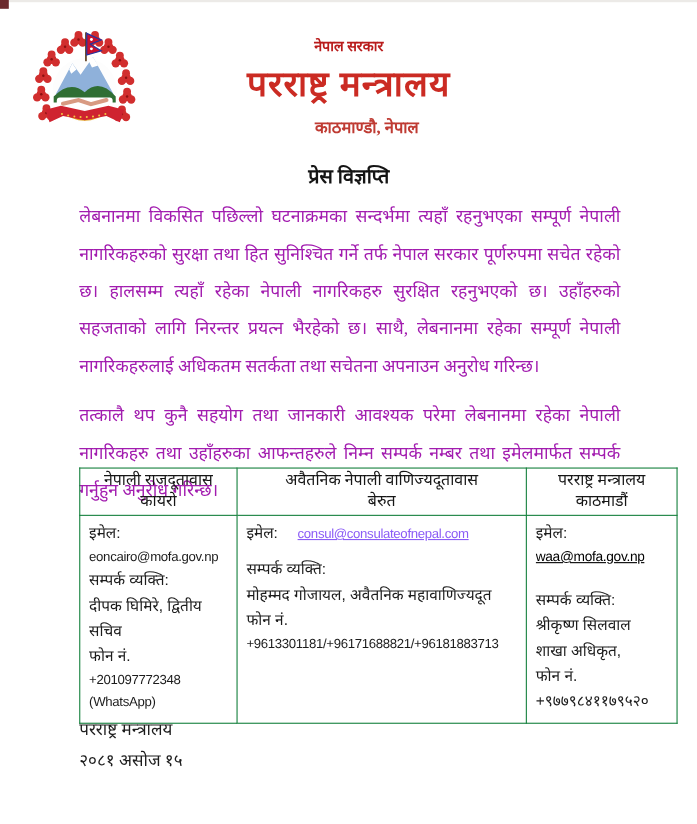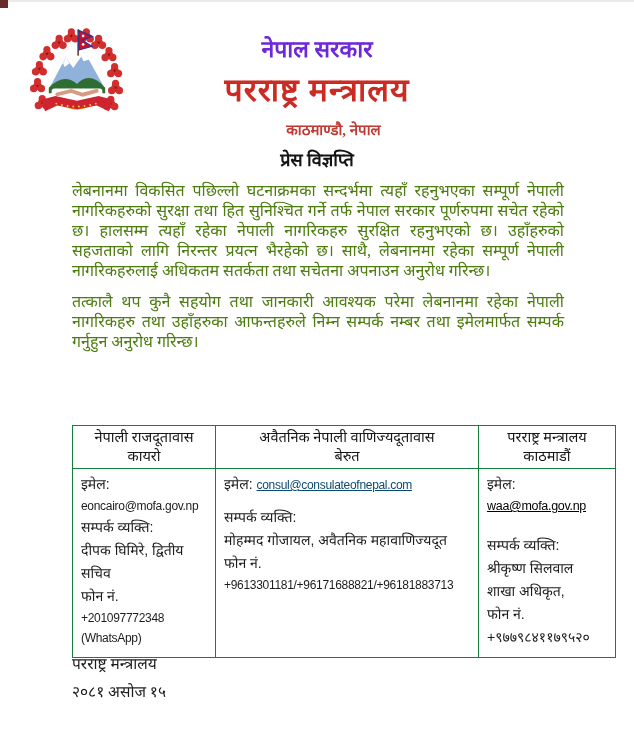--- a/index.html
+++ b/index.html
@@ -6,47 +6,47 @@
   .page{
     position:relative;width:634px;height:749px;background:#ffffff;overflow:hidden;
     font-family:"Liberation Serif", serif;color:#1c1c1c;
   }
   .top-edge{position:absolute;top:0;left:0;right:0;height:2px;background:#eceae7;}
   .corner-artifact{position:absolute;top:0;left:0;width:8px;height:8px;background:#6b2a2d;}
 
   
   .emblem{position:absolute;left:30px;top:24px;width:94px;height:116px;}
   .lh-text{position:absolute;left:0;right:0;top:32px;text-align:center;}
-  .gov{font-size:23px;font-weight:bold;color:#6d28d9;}
+  .gov{font-size:13px;font-weight:bold;color:#b91c1c;}
   .ministry{font-size:32px;font-weight:bold;color:#cb2b23;margin-top:3px;letter-spacing:1px;}
   .loc{font-size:15px;font-weight:bold;color:#bf3b33;margin-top:9px;padding-left:33px;}
 
   .doc-title{position:absolute;top:147px;left:0;right:0;margin:0;text-align:center;
     font-size:18px;font-weight:bold;color:#141414;}
 
   .body-text{position:absolute;left:72px;width:492px;top:181px;
-    font-size:16px;line-height:20px;text-align:justify;color:#4d7c0f;}
+    font-size:16px;line-height:34px;text-align:justify;color:#a21caf;}
   .body-text p{margin:0;}
   .body-text p + p{margin-top:11px;}
 
   
   .contact-table{position:absolute;left:72px;top:425px;width:543px;
     border-collapse:collapse;table-layout:fixed;
     font-family:"Liberation Sans", sans-serif;}
   .contact-table th,.contact-table td{border:1px solid #15803d;}
   .contact-table th{
     height:40px;vertical-align:middle;text-align:center;
     font-family:"Liberation Serif", serif;font-weight:normal;
     font-size:14.5px;line-height:19px;color:#161616;padding:1px 4px;}
   .contact-table td{
     height:172px;vertical-align:top;padding:4px 7px 8px 8px;
     font-size:14px;line-height:23px;color:#1c1c1c;}
   .latin{font-family:"Liberation Sans", sans-serif;font-size:12px;letter-spacing:-0.3px;line-height:20px;}
   .gap-top{margin-top:10px;}
-  a.link{color:#0c4a6e;text-decoration:underline;cursor:pointer;}
+  a.link{color:#8b5cf6;text-decoration:underline;cursor:pointer;margin-left:14px;}
   a.link-dark{color:#000000;text-decoration:underline;cursor:pointer;display:inline-block;
     font-family:"Liberation Sans", sans-serif;font-size:12.5px;letter-spacing:-0.3px;line-height:21px;}
   .nowrap{white-space:nowrap;overflow:hidden;}
 
   
   .doc-footer{position:absolute;left:72px;top:650px;font-size:15.5px;line-height:28px;color:#1c1c1c;}
 </style>
 </head>
 <body>
 

